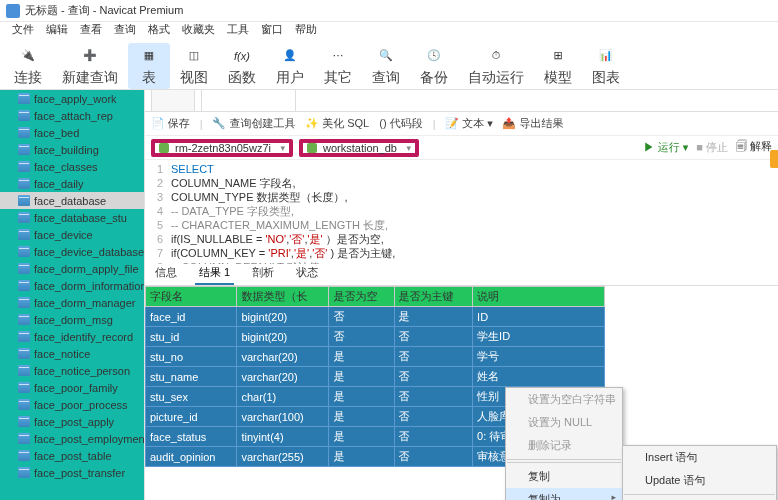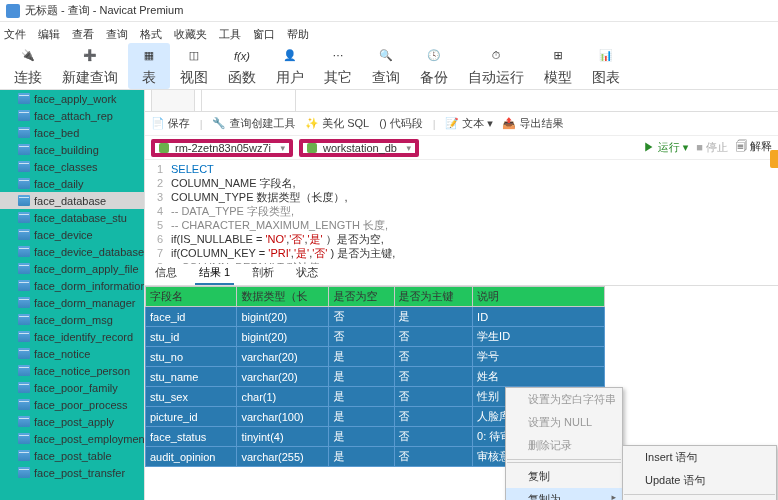--- a/index.html
+++ b/index.html
@@ -1,19 +1,19 @@
 <!DOCTYPE html>
 <html><head>
 <meta charset="utf-8">
 <style>
 * { margin:0; padding:0; box-sizing:border-box; font-family:"Microsoft YaHei","Segoe UI",Arial,sans-serif; font-size:11px; }
 body { background:#fff; width:778px; height:500px; overflow:hidden; color:#333; position:relative; }
 .titlebar { height:22px; background:#fff; display:flex; align-items:center; padding:0 6px; border-bottom:1px solid #e6e6e6; }
 .titlebar .icon { width:14px; height:14px; background:#4a90d9; border-radius:2px; margin-right:5px; }
-.menubar { height:20px; display:flex; align-items:flex-end; padding:0 4px; gap:12px; color:#333; }
+.menubar { height:20px; display:flex; align-items:flex-start; padding:0 12px; gap:12px; color:#333; }
 .menubar span { cursor:default; }
 .toolbar { height:48px; display:flex; align-items:center; padding:2px 4px; border-bottom:1px solid #e0e0e0; }
 .tbtn { display:flex; flex-direction:column; align-items:center; justify-content:center; padding:2px 10px; gap:2px; border-radius:3px; }
 .tbtn.active { background:#d6eaff; }
 .tbtn .ico { width:22px; height:22px; display:flex; align-items:center; justify-content:center; }
 .tbtn .lbl { font-size:14px; color:#444; }
 .main { display:flex; height:calc(500px - 90px); }
 .sidebar { width:145px; overflow:hidden; border-right:1px solid #e0e0e0; background:#14b8a6; }
 .sidebar .item { display:flex; align-items:center; height:17px; padding-left:18px; gap:4px; white-space:nowrap; overflow:hidden; }
 .sidebar .item.selected { background:#d6d6d6; }

